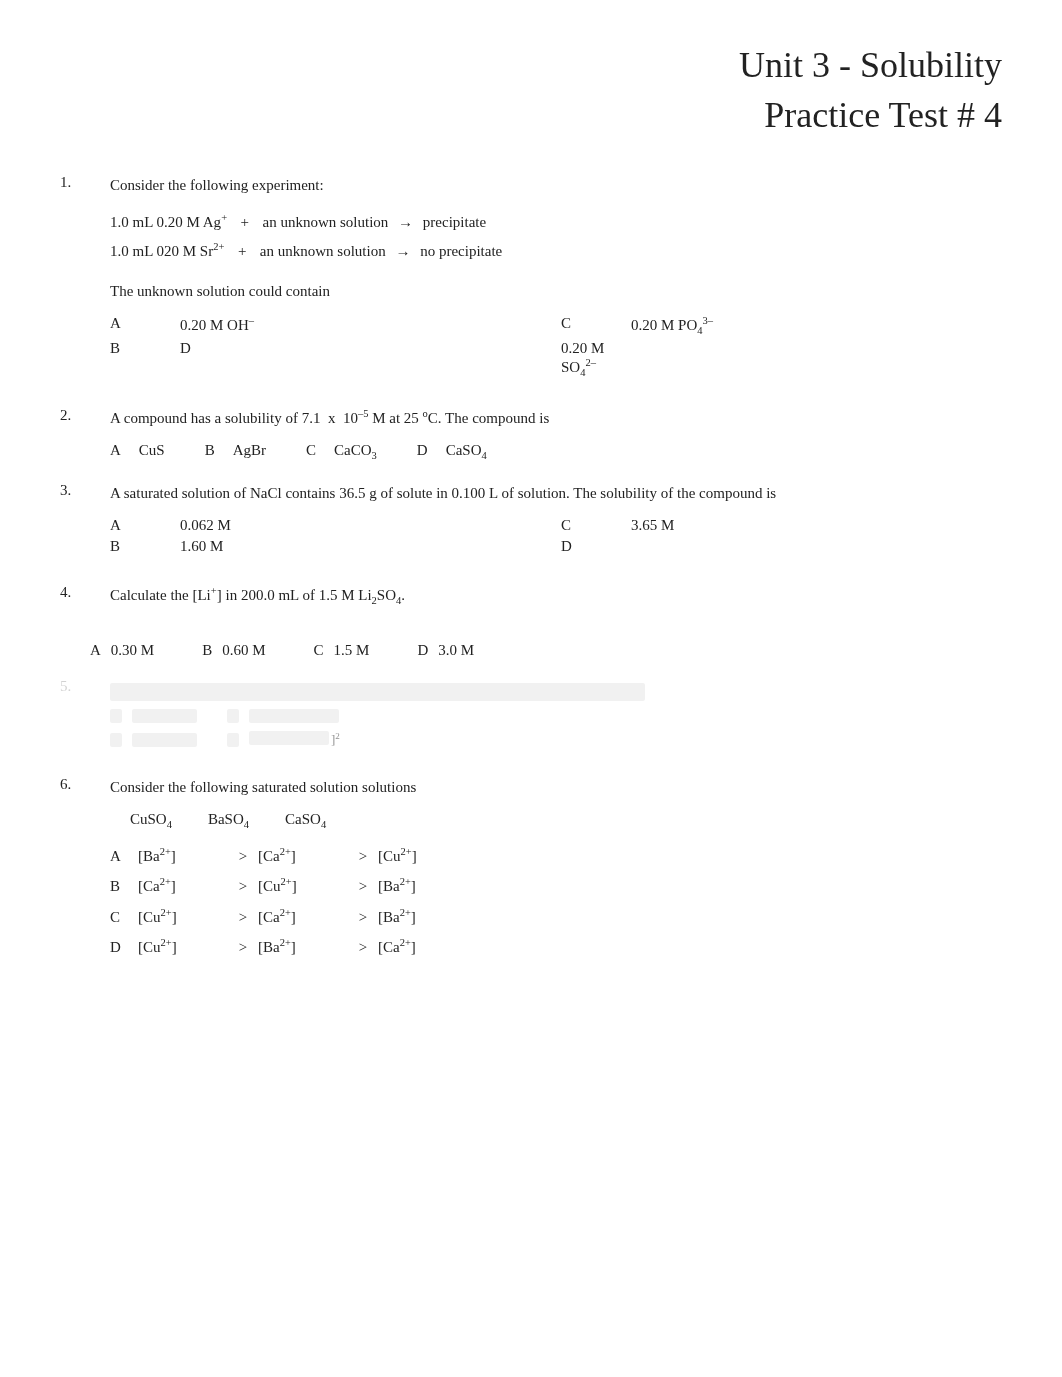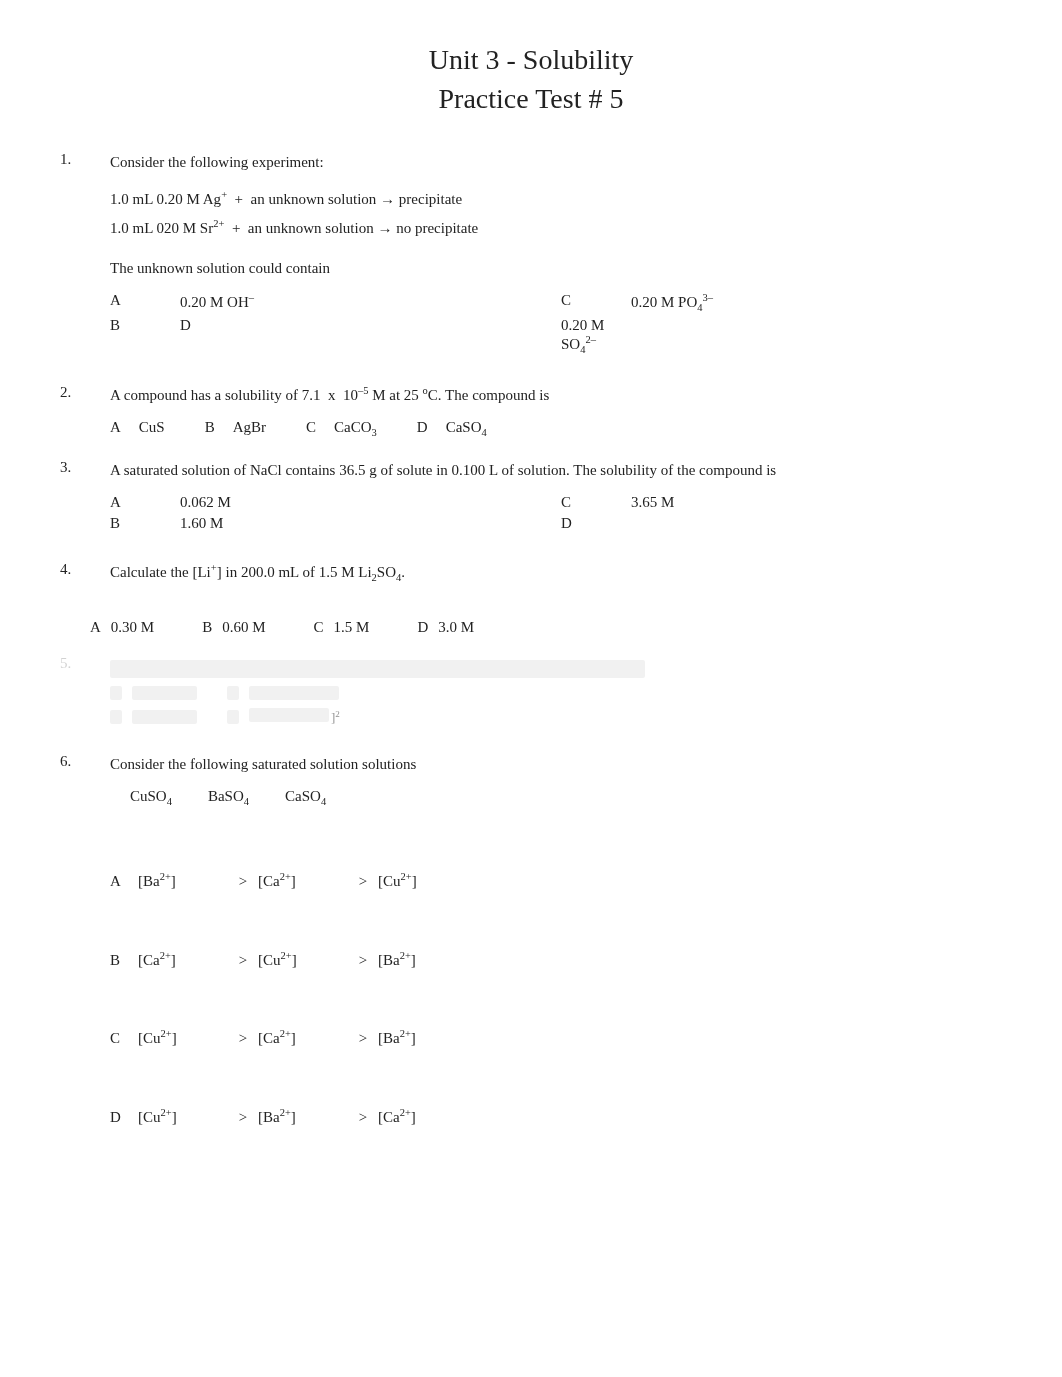--- a/index.html
+++ b/index.html
@@ -6,22 +6,22 @@
     body {
       background: #fff;
       font-family: Georgia, 'Times New Roman', serif;
       font-size: 15px;
       color: #222;
       padding: 40px 60px;
       max-width: 1062px;
       min-height: 1377px;
     }
     .page-title {
-      text-align: center;
-      font-size: 28px;
+      text-align: right;
+      font-size: 36px;
       font-weight: normal;
       line-height: 1.4;
       margin-bottom: 32px;
     }
     .question-block {
       display: flex;
       gap: 20px;
       margin-bottom: 20px;
     }
     .question-num {
@@ -36,21 +36,21 @@
       margin-bottom: 12px;
       line-height: 1.6;
     }
     .experiment-table {
       margin-bottom: 14px;
       line-height: 1.8;
     }
     .experiment-row {
       display: flex;
       align-items: flex-start;
-      gap: 0;
+      gap: 6px;
       margin-bottom: 2px;
     }
     sup { font-size: 0.7em; vertical-align: super; }
     sub { font-size: 0.7em; vertical-align: sub; }
     .answer-grid {
       display: grid;
       grid-template-columns: 60px 1fr 60px 1fr;
       gap: 4px 10px;
       margin-top: 10px;
       margin-bottom: 8px;
@@ -98,36 +98,35 @@
       gap: 0;
       margin-bottom: 2px;
       line-height: 1.9;
     }
     .cation-label {
       min-width: 28px;
     }
     .cation-cell {
       min-width: 90px;
       display: inline-block;
-      margin-top: 48px;
     }
     .cation-gt {
       min-width: 30px;
       text-align: center;
     }
     .section-num-5 {
       opacity: 0.5;
     }
   </style>
 </head>
 <body>
 
 <div class="page-title">
   <div>Unit 3 - Solubility</div>
-  <div>Practice Test # 5</div>
+  <div>Practice Test # 4</div>
 </div>
 
 <div class="question-block">
   <div class="question-num">1.</div>
   <div class="question-content">
     <div class="question-text">Consider the following experiment:</div>
     <div class="experiment-table">
       <div class="experiment-row">
         <span>1.0 mL 0.20 M Ag<sup>+</sup></span>
         <span>&nbsp;&nbsp;+&nbsp;&nbsp;</span>

